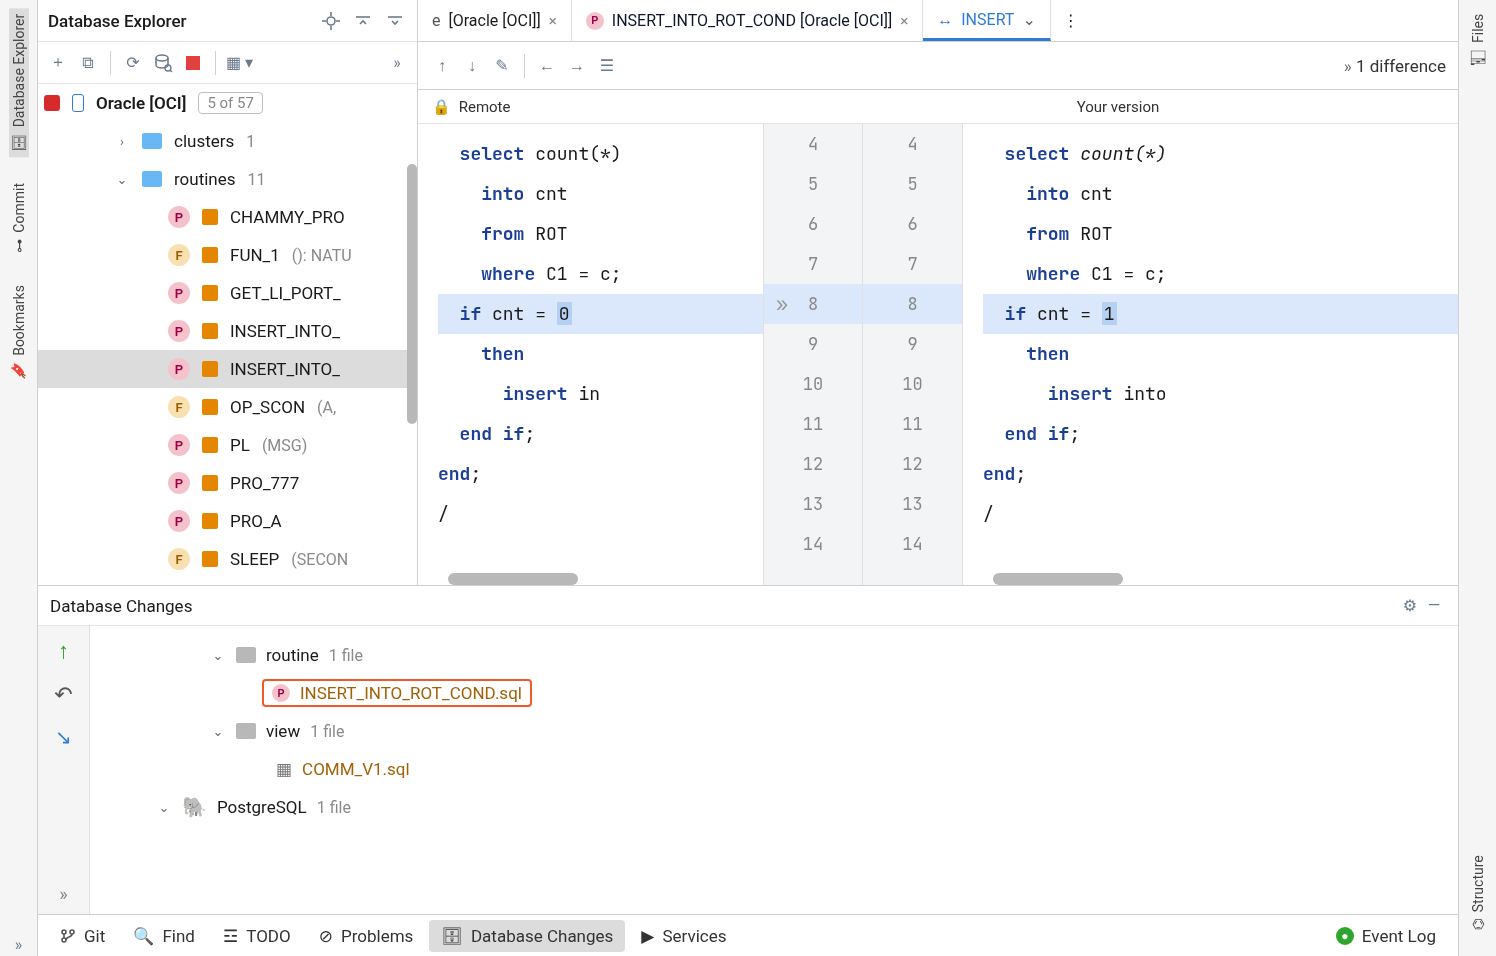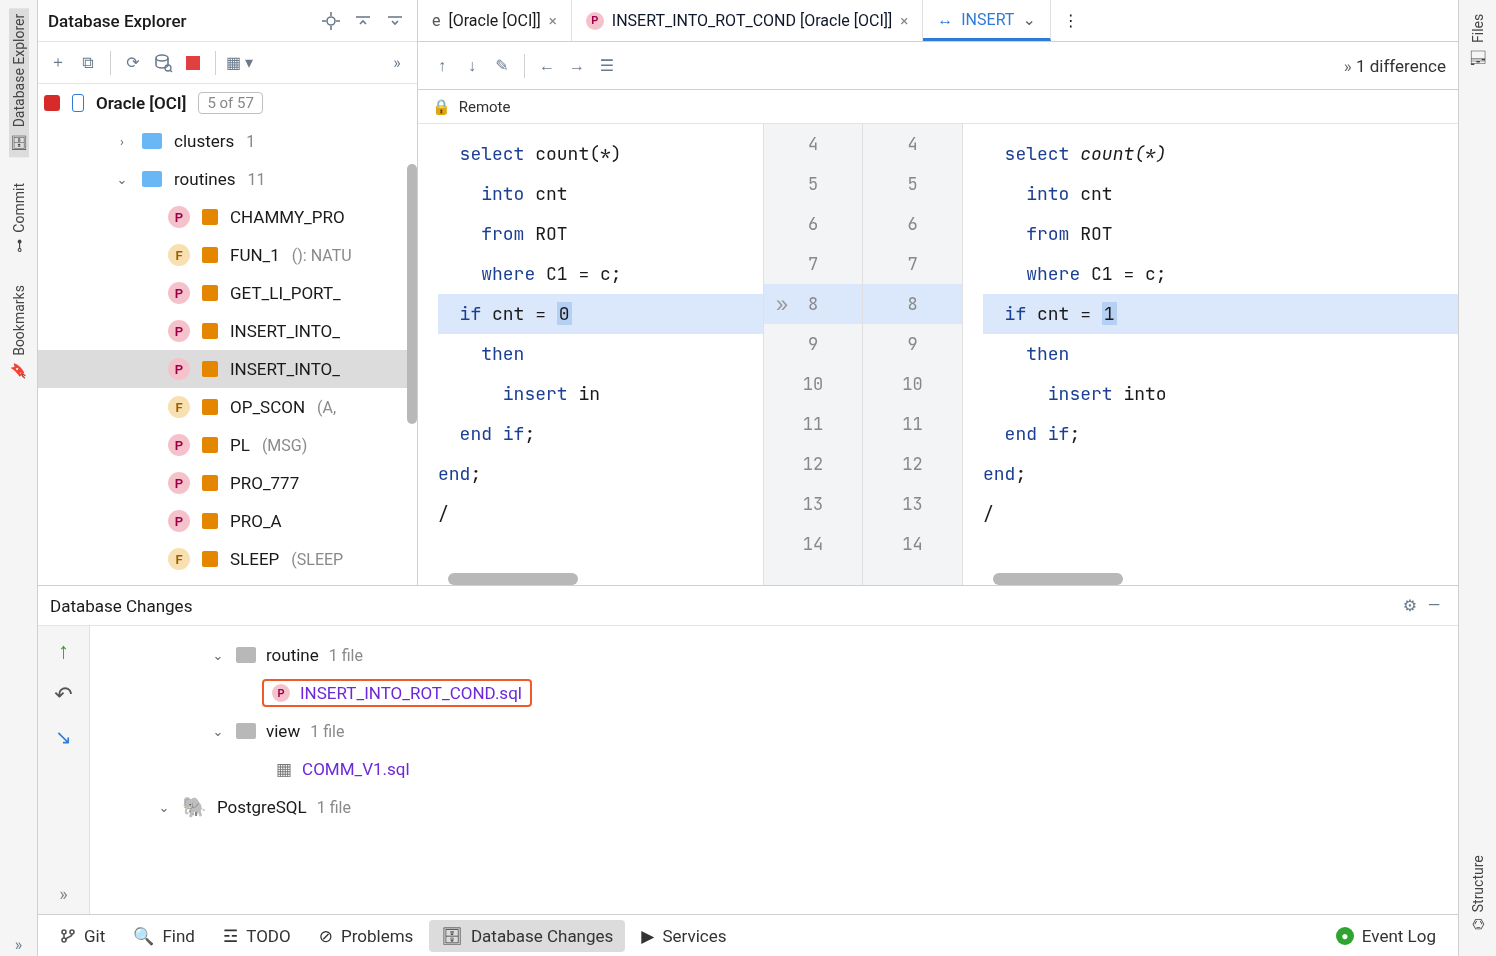--- a/index.html
+++ b/index.html
@@ -144,21 +144,21 @@
     font-size: 18px; position: relative; overflow: hidden;
   }
   .code-col { width: 345px; padding: 10px 0 10px 20px; line-height: 40px; white-space: pre; }
   .gutter-col {
     width: 200px; background: #f3f4f6; border-left: 1px solid #e0e0e0; border-right: 1px solid #e0e0e0;
     display: flex;
   }
   .gutter-half { width: 50%; text-align: center; line-height: 40px; color: #888; font-size: 17px; }
   .gutter-half:first-child { border-right: 1px solid #e0e0e0; }
   .code-line.hl, .gutter-line.hl { background: #dbe8fb; }
-  .kw { color: #1b3f94; font-weight: 400; }
+  .kw { color: #1b3f94; font-weight: 700; }
   .hlword { background: #b5d0f3; padding: 0 2px; }
   .arrow-merge {
     position: absolute; left: 358px; top: 167px;
     color: #999; font-size: 20px;
   }
   .code-scrollbar {
     position: absolute; bottom: 0; height: 12px; width: 130px;
     background: #b8b8b8; border-radius: 6px;
   }
   
@@ -171,21 +171,21 @@
   .bp-body { flex: 1; display: flex; overflow: hidden; }
   .bp-actions {
     width: 52px; background: #f5f5f5; border-right: 1px solid #e0e0e0;
     display: flex; flex-direction: column; align-items: center; gap: 18px; padding-top: 12px;
   }
   .bp-tree { flex: 1; padding-top: 10px; }
   .bp-row {
     display: flex; align-items: center; height: 38px; gap: 10px;
     white-space: nowrap; font-size: 17px;
   }
-  .bp-link { color: #6d28d9; }
+  .bp-link { color: #a16207; }
   .hl-box {
     border: 2px solid #f05a28; border-radius: 4px; padding: 2px 8px;
     display: inline-flex; align-items: center; gap: 10px;
   }
   
   .statusbar {
     height: 42px; border-top: 1px solid #d0d0d0;
     display: flex; align-items: center; gap: 4px; padding: 0 10px;
   }
   .sb-item {
@@ -336,21 +336,21 @@
             </div>
             <div class="tree-row" style="padding-left: 130px;">
               <span class="badge-p">P</span>
               <span class="sq-icon"></span>
               <span class="tree-text">PRO_A</span>
             </div>
             <div class="tree-row" style="padding-left: 130px;">
               <span class="badge-f">F</span>
               <span class="sq-icon"></span>
               <span class="tree-text">SLEEP</span>
-              <span class="tree-dim">(SLEEP</span>
+              <span class="tree-dim">(SECON</span>
             </div>
           </div>
       </div>
     </div>
 
     <div class="editor-pane">
       <div class="tabs-row">
         <div class="tab">
           <span style="color:#555">e</span>
           <span>[Oracle [OCI]]</span>
@@ -380,20 +380,23 @@
         <span class="diff-count">
           <span style="color:#666">»</span>
           <span>1 difference</span>
         </span>
       </div>
 
       <div class="diff-labelbar">
         <div class="diff-label-left">
           <span class="lock-icon">🔒</span>
           <span>Remote</span>
+        </div>
+        <div class="diff-label-right">
+          <span>Your version</span>
         </div>
       </div>
 
       <div class="diff-body">
         <span class="arrow-merge">»</span>
         <div class="code-col" id="left-code"><div class="code-line">  <span class="kw">select</span> count(*)</div><div class="code-line">    <span class="kw">into</span> cnt</div><div class="code-line">    <span class="kw">from</span> ROT</div><div class="code-line">    <span class="kw">where</span> C1 = c;</div><div class="code-line hl">  <span class="kw">if</span> cnt = <span class="hlword">0</span></div><div class="code-line">    <span class="kw">then</span></div><div class="code-line">      <span class="kw">insert</span> in</div><div class="code-line">  <span class="kw">end if</span>;</div><div class="code-line"><span class="kw">end</span>;</div><div class="code-line">/</div><div class="code-line"> </div></div>
         <div class="gutter-col">
           <div class="gutter-half" id="gutter-l">
               <div class="gutter-line">4</div>
               <div class="gutter-line">5</div>

